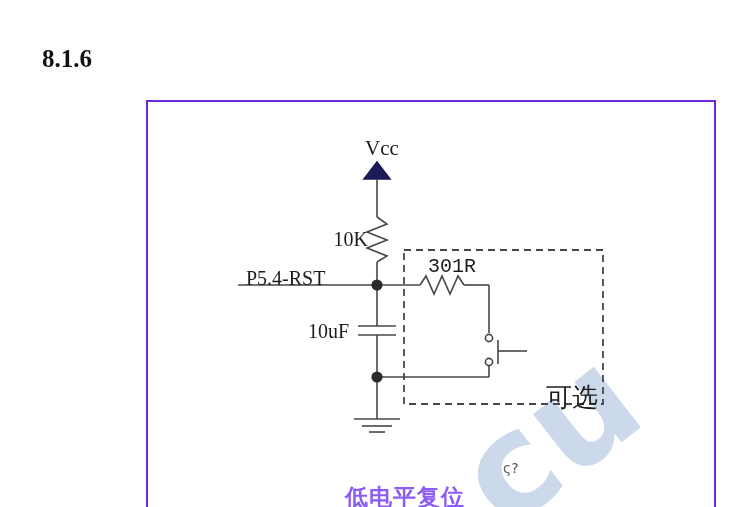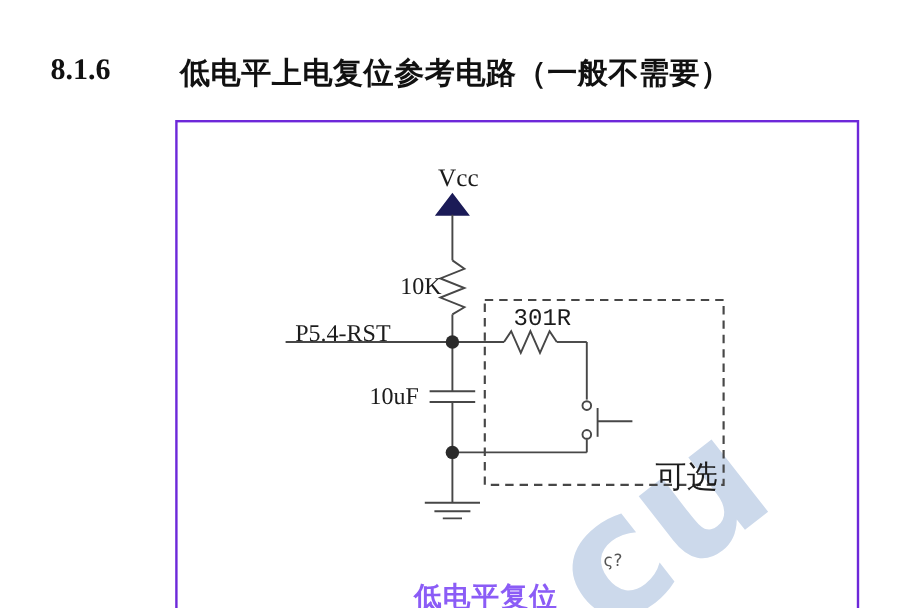--- a/index.html
+++ b/index.html
@@ -33,21 +33,20 @@
   .caption    {position:absolute;left:197px;top:380px;font-size:23px;font-weight:bold;z-index:2;
                letter-spacing:1px;}
 </style>
 </head>
 <body>
 
 <div class="page">
 
   <div class="heading">
     <span class="sec-num">8.1.6</span>
-    <span class="sec-title">低电平上电复位参考电路（一般不需要）</span>
   </div>
 
   <div class="watermark" style="color: rgb(204, 217, 235);">cu</div>
   <div class="squiggle">ς?</div>
 
   <div class="frame">
 
     <svg width="566" height="423" viewBox="148 70 566 423">
       <g stroke="#474747" stroke-width="1.6" fill="none">
 

